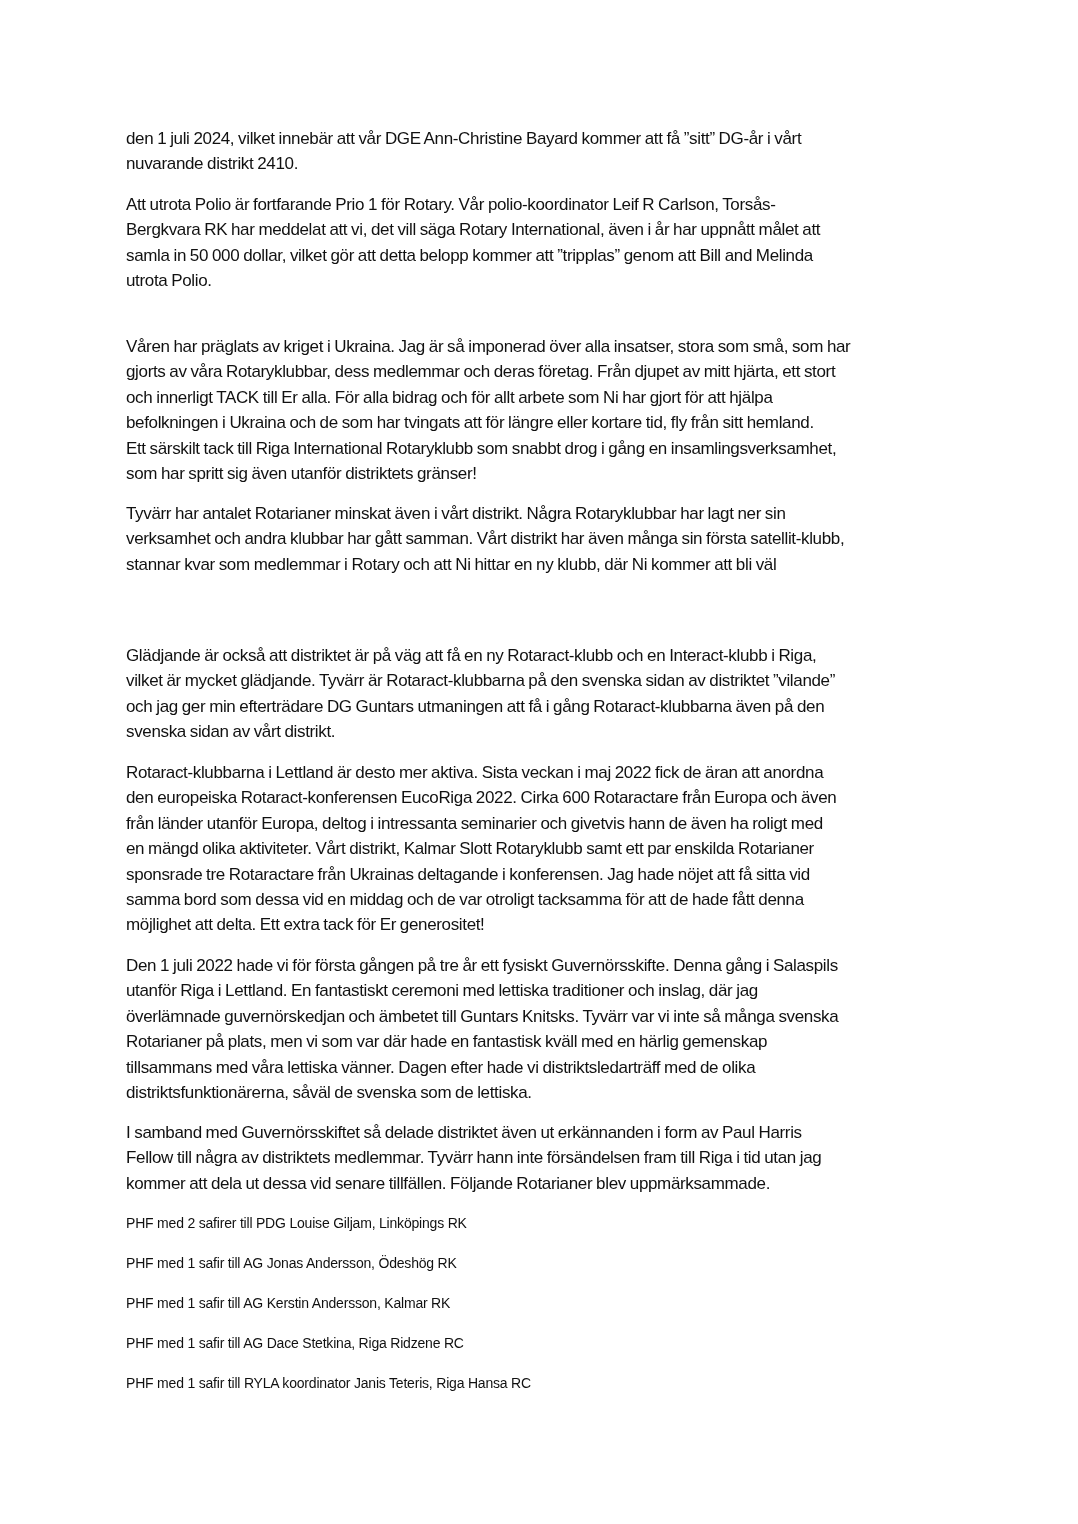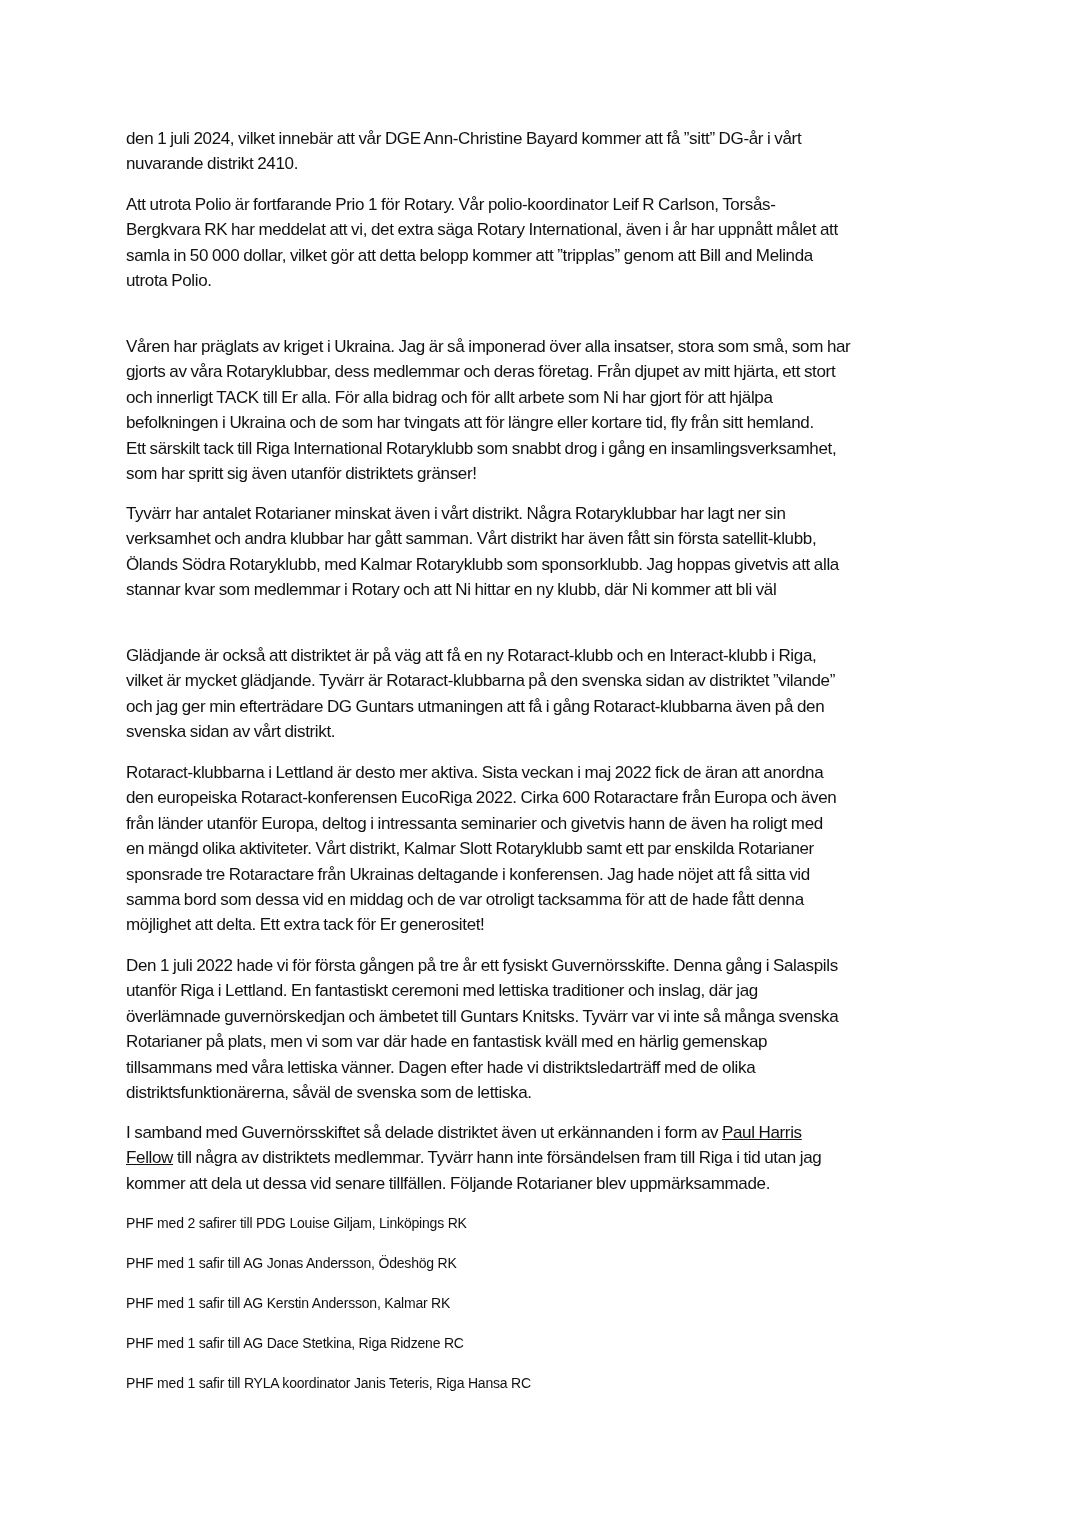--- a/index.html
+++ b/index.html
@@ -15,21 +15,21 @@
     margin: 0;
     font-family: "Liberation Sans", sans-serif;
     font-size: 17px;
     line-height: 25.4px;
     color: #111111;
     letter-spacing: -0.35px;
     word-spacing: -0.5px;
     white-space: normal;
   }
   .para .line { display: block; white-space: nowrap; }
-  .link { text-decoration: underline; color: #111111; cursor: pointer; }
+  .link { color: #111111; cursor: pointer; }
   .list-item {
     position: absolute;
     left: 126px;
     margin: 0;
     font-family: "Liberation Sans", sans-serif;
     font-size: 14px;
     line-height: 25px;
     color: #111111;
     letter-spacing: -0.2px;
     white-space: nowrap;
@@ -40,38 +40,37 @@
 
 <div class="page">
 
   <p class="para" style="top:126px">
     <span class="line">den 1 juli 2024, vilket innebär att vår DGE Ann-Christine Bayard kommer att få ”sitt” DG-år i vårt</span>
     <span class="line">nuvarande distrikt 2410.</span>
   </p>
 
   <p class="para" style="top:192px">
     <span class="line">Att utrota Polio är fortfarande Prio 1 för Rotary. Vår polio-koordinator Leif R Carlson, Torsås-</span>
-    <span class="line">Bergkvara RK har meddelat att vi, det extra säga Rotary International, även i år har uppnått målet att</span>
+    <span class="line">Bergkvara RK har meddelat att vi, det vill säga Rotary International, även i år har uppnått målet att</span>
     <span class="line">samla in 50 000 dollar, vilket gör att detta belopp kommer att ”tripplas” genom att Bill and Melinda</span>
     <span class="line">utrota Polio.</span>
   </p>
 
   <p class="para" style="top:334px">
     <span class="line">Våren har präglats av kriget i Ukraina. Jag är så imponerad över alla insatser, stora som små, som har</span>
     <span class="line">gjorts av våra Rotaryklubbar, dess medlemmar och deras företag. Från djupet av mitt hjärta, ett stort</span>
     <span class="line">och innerligt TACK till Er alla. För alla bidrag och för allt arbete som Ni har gjort för att hjälpa</span>
     <span class="line">befolkningen i Ukraina och de som har tvingats att för längre eller kortare tid, fly från sitt hemland.</span>
     <span class="line">Ett särskilt tack till Riga International Rotaryklubb som snabbt drog i gång en insamlingsverksamhet,</span>
     <span class="line">som har spritt sig även utanför distriktets gränser!</span>
   </p>
 
   <p class="para" style="top:501px">
     <span class="line">Tyvärr har antalet Rotarianer minskat även i vårt distrikt. Några Rotaryklubbar har lagt ner sin</span>
-    <span class="line">verksamhet och andra klubbar har gått samman. Vårt distrikt har även fått sin första satellit-klubb,</span>
-    <span class="line">Ölands Södra Rotaryklubb, med Kalmar Rotaryklubb som sponsorklubb. Jag hoppas givetvis att alla</span>
+    <span class="line">verksamhet och andra klubbar har gått samman. Vårt distrikt har även många sin första satellit-klubb,</span>
     <span class="line">stannar kvar som medlemmar i Rotary och att Ni hittar en ny klubb, där Ni kommer att bli väl</span>
   </p>
 
   <p class="para" style="top:643px">
     <span class="line">Glädjande är också att distriktet är på väg att få en ny Rotaract-klubb och en Interact-klubb i Riga,</span>
     <span class="line">vilket är mycket glädjande. Tyvärr är Rotaract-klubbarna på den svenska sidan av distriktet ”vilande”</span>
     <span class="line">och jag ger min efterträdare DG Guntars utmaningen att få i gång Rotaract-klubbarna även på den</span>
     <span class="line">svenska sidan av vårt distrikt.</span>
   </p>
 

